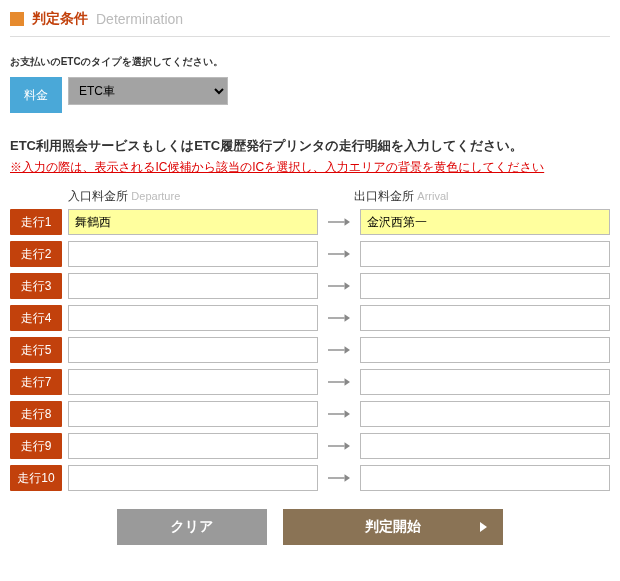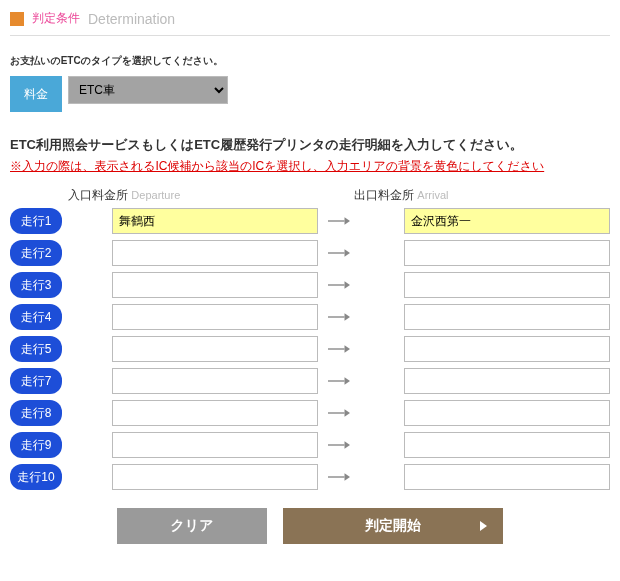--- a/index.html
+++ b/index.html
@@ -1,35 +1,35 @@
 <!DOCTYPE html>
 <html><head>
 <meta charset="utf-8">
 <style>
 * { box-sizing: border-box; margin: 0; padding: 0; }
 body { font-family: "Hiragino Kaku Gothic Pro", Meiryo, sans-serif; font-size: 13px; color: #333; background: #fff; }
 .wrap { width: 600px; margin: 10px; }
 .header { display: flex; align-items: center; gap: 8px; padding-bottom: 8px; border-bottom: 1px solid #ddd; margin-bottom: 18px; }
 .header .square { width: 14px; height: 14px; background: #e68a2e; }
-.header .title { font-size: 12px; font-weight: normal; color: #ec4899; }
+.header .title { font-size: 14px; font-weight: bold; color: #c2410c; }
 .header .sub { font-size: 14px; color: #bbb; }
 .instruction { font-weight: bold; font-size: 10px; margin-bottom: 8px; }
 .fee-row { display: flex; align-items: stretch; gap: 6px; margin-bottom: 24px; }
 .label-blue { background: #4aa8d8; color: #fff; font-size: 12px; display: flex; align-items: center; justify-content: center; min-width: 52px; height: 36px; }
 .select { border: 1px solid #bbb; height: 28px; font-size: 12px; padding: 0 24px 0 6px; min-width: 160px; background: #a3a3a3; }
 .note-red { color: #d00; font-size: 12px; text-decoration: underline; margin-bottom: 12px; }
 .inst2 { font-weight: bold; font-size: 13px; margin-bottom: 4px; }
 .table-head { display: flex; margin-bottom: 4px; }
 .th-label { width: 58px; }
 .th-col { flex: 1; font-size: 12px; color: #333; padding-left: 0; }
 .th-col .en { color: #bbb; font-size: 11px; text-align: right; }
 .th-arrow { width: 30px; }
 .row { display: flex; align-items: stretch; gap: 6px; margin-bottom: 6px; }
-.row .lbl { background: #1d4ed8; color: #fff; font-size: 12px; display: flex; align-items: center; justify-content: center; width: 52px; height: 26px; border-radius: 12px; }
-.row input { flex: 1; border: 1px solid #bbb; height: 26px; font-size: 12px; padding: 0 6px; margin-left: 44px; }
+.row .lbl { background: #c2410c; color: #fff; font-size: 12px; display: flex; align-items: center; justify-content: center; width: 52px; height: 26px; border-radius: 1px; }
+.row input { flex: 1; border: 1px solid #bbb; height: 26px; font-size: 12px; padding: 0 6px; }
 .row input.active { background: #ffff9e; }
 .row .arrow { width: 30px; display: flex; align-items: center; justify-content: center; color: #888; }
 .arrow svg { width: 22px; height: 12px; }
 .buttons { display: flex; justify-content: center; gap: 16px; margin-top: 18px; }
 .btn { height: 36px; width: 200px; display: flex; align-items: center; justify-content: center; color: #fff; font-weight: bold; font-size: 14px; cursor: pointer; position: relative; border: none; }
 .btn-clear { background: #9a9a9a; width: 150px; }
 .btn-submit { background: #8a7355; width: 220px; }
 .btn-submit .tri { position: absolute; right: 16px; width: 0; height: 0; border-left: 7px solid #fff; border-top: 5px solid transparent; border-bottom: 5px solid transparent; }
 </style>
 </head>

